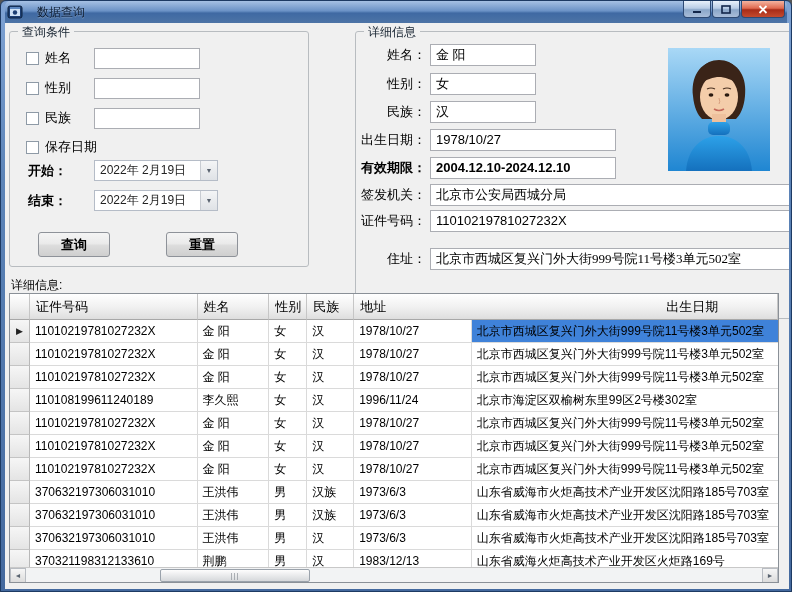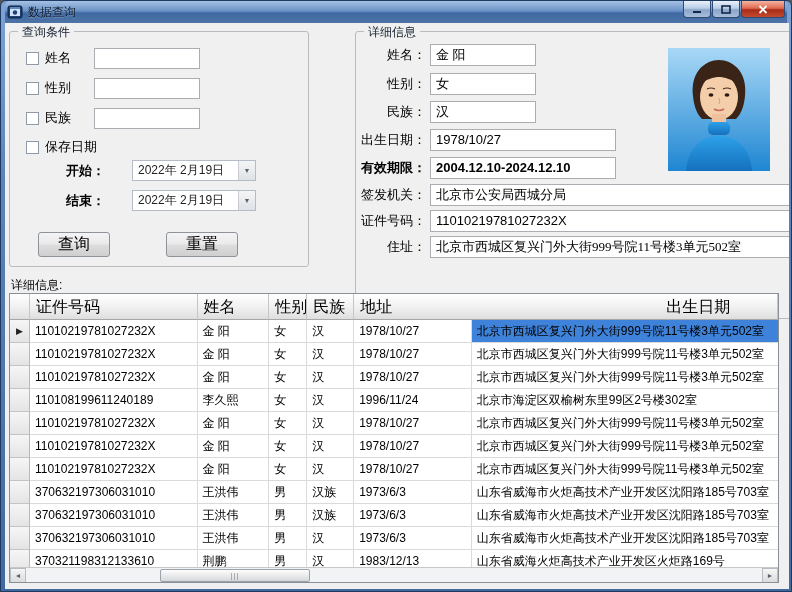--- a/index.html
+++ b/index.html
@@ -5,21 +5,21 @@
   * { margin:0; padding:0; box-sizing:border-box; }
   html,body { width:792px; height:592px; }
   body { font-family:"Liberation Sans","DejaVu Sans",sans-serif; font-size:12px; color:#000; background:#555; }
 
   .window{
     width:792px; height:592px; position:relative;
     background:linear-gradient(180deg,#7fa3d4 0%,#5c84b8 30%,#44699e 100%);
     border:1px solid #1d3a63; border-radius:6px 6px 0 0;
     padding:0 4px 4px 4px; overflow:hidden;
   }
-  .titlebar{ height:22px; display:flex; align-items:center; gap:5px; padding:0 2px;
+  .titlebar{ height:22px; display:flex; align-items:center; gap:14px; padding:0 2px;
     background:linear-gradient(180deg,#a6c1e4 0%,#6b92c6 45%,#3f69a3 55%,#4d74a6 100%);
     border-radius:5px 5px 0 0;
   }
   .titlebar .title{ font-size:12px; color:#0a1a30; text-shadow:0 1px 1px rgba(255,255,255,.35); }
   .app-icon{ width:16px; height:16px; display:inline-block; }
   .win-controls{ margin-left:auto; display:flex; gap:1px; align-self:flex-start; }
   .wbtn{ height:17px; border:1px solid #2e4a74; border-top:none; border-radius:0 0 4px 4px;
     display:flex; align-items:center; justify-content:center; cursor:default;
     background:linear-gradient(180deg,#e9f1fb 0%,#b9cde6 45%,#8aa6c9 55%,#a9bdd9 100%);
   }
@@ -34,43 +34,43 @@
 
   .query-group{ left:4px; top:8px; width:300px; height:236px;padding-left:36px; }
   .detail-group{ left:308px; top:8px; width:472px; height:288px;margin-left:42px; }
 
   
   .qrow{ position:absolute; left:16px; height:20px; display:flex; align-items:center; gap:6px; }
   .checkbox{ width:13px; height:13px; background:#fff; border:1px solid #8e9aa6; display:inline-block; }
   .qlabel{ font-size:13px; width:58px; }
   .qlabel.wide{ width:auto; }
   .qinput{ position:absolute; left:68px; width:106px; height:21px; border:1px solid #abadb3; background:#fff; font-size:12px; padding:0 4px; font-family:inherit; }
-  .drow{ position:absolute; left:18px; height:21px; display:flex; align-items:center;margin-left:38px; }
+  .drow{ position:absolute; left:18px; height:21px; display:flex; align-items:center; }
   .dlabel{ font-size:13px; font-weight:bold; width:52px; }
   .datecombo{ position:absolute; left:66px; width:124px; height:21px; border:1px solid #b5bcc7; background:#fff; display:flex; align-items:center; }
   .datecombo .dtext{ flex:1; padding:0 5px; font-size:12px; color:#222; white-space:nowrap; }
   .dropbtn{ width:17px; height:100%; display:flex; align-items:center; justify-content:center;
     font-size:7px; color:#5a6470; background:linear-gradient(180deg,#f4f5f6,#dfe2e6); border-left:1px solid #c8ccd2; }
-  .btn{ position:absolute; top:200px; width:72px; height:25px; font-size:16px; font-family:inherit;
+  .btn{ position:absolute; top:200px; width:72px; height:25px; font-size:13px; font-family:inherit;
     border:1px solid #8e9299; border-radius:3px; cursor:default;
-    background:linear-gradient(180deg,#f4f4f4 0%,#ebebeb 45%,#dcdcdc 55%,#cfcfcf 100%); }
+    background:linear-gradient(180deg,#f4f4f4 0%,#ebebeb 45%,#dcdcdc 55%,#cfcfcf 100%);font-weight:bold; }
 
   
   .field{ position:absolute; left:0; height:22px; display:flex; align-items:center; }
   .flabel{ width:70px; text-align:right; font-size:13px; }
   .fvalue{ position:absolute; left:74px; height:22px; border:1px solid #abadb3; background:#fff;
     font-size:13px; line-height:20px; padding:0 5px; white-space:nowrap; overflow:hidden; }
   .w-s{ width:106px; } .w-m{ width:186px; } .w-l{ width:388px; }
   .photo{ position:absolute; left:312px; top:16px; width:102px; height:123px; }
 
   
   .results-label{ position:absolute; left:6px; top:254px; font-size:12px; }
   .grid{ position:absolute; left:4px; top:270px; width:770px; height:290px; border:1px solid #8a9097; background:#fff; overflow:hidden; }
   .grid-header{ display:flex; height:26px; }
-  .hcell{ height:26px; line-height:25px; padding:0 6px; font-size:16px;
+  .hcell{ height:26px; line-height:25px; padding:0 6px; font-size:13px;
     background:linear-gradient(180deg,#ffffff 0%,#f0f0f0 55%,#dedede 100%);
     border-right:1px solid #c6c6c6; border-bottom:1px solid #a8a8a8; white-space:nowrap; overflow:hidden; }
   .grid-row{ display:flex; height:23px; background:#fff; }
   .cell{ height:23px; line-height:22px; padding:0 5px; font-size:12px;
     border-right:1px solid #dadada; border-bottom:1px solid #dadada; white-space:nowrap; overflow:hidden; }
   .cell.sel{ padding:0; text-align:center; font-size:9px; line-height:23px; color:#222;
     background:linear-gradient(180deg,#f6f6f6,#e4e4e4); border-right:1px solid #b8b8b8; border-bottom:1px solid #c4c4c4; }
   .sel{ width:20px; }
   .c-id{ width:168px; }
   .c-name{ width:72px; }
@@ -188,21 +188,21 @@
           <div class="fvalue w-m">2004.12.10-2024.12.10</div>
         </div>
       <div class="field" style="top:152px;">
           <span class="flabel">签发机关：</span>
           <div class="fvalue w-l">北京市公安局西城分局</div>
         </div>
       <div class="field" style="top:178px;">
           <span class="flabel">证件号码：</span>
           <div class="fvalue w-l">11010219781027232X</div>
         </div>
-      <div class="field" style="top:204px;font-family:Liberation Serif, serif;">
+      <div class="field" style="top:216px;font-family:Liberation Serif, serif;">
           <span class="flabel">住址：</span>
           <div class="fvalue w-l">北京市西城区复兴门外大街999号院11号楼3单元502室</div>
         </div>
 
       <div class="photo">
         <svg width="102" height="123" viewBox="0 0 102 123">
           <defs>
             <linearGradient id="pbg" x1="0" y1="0" x2="0" y2="1">
               <stop offset="0" stop-color="#a9d8f6"></stop>
                 <stop offset="1" stop-color="#1f86d2"></stop>

